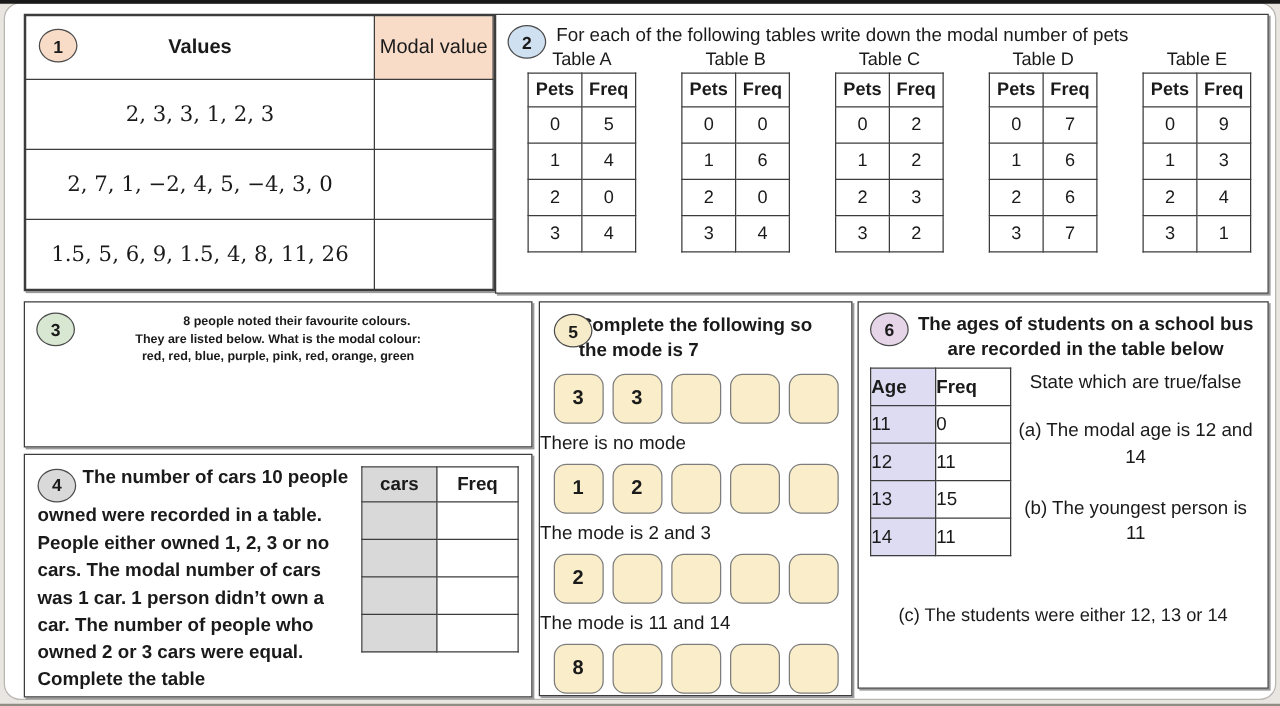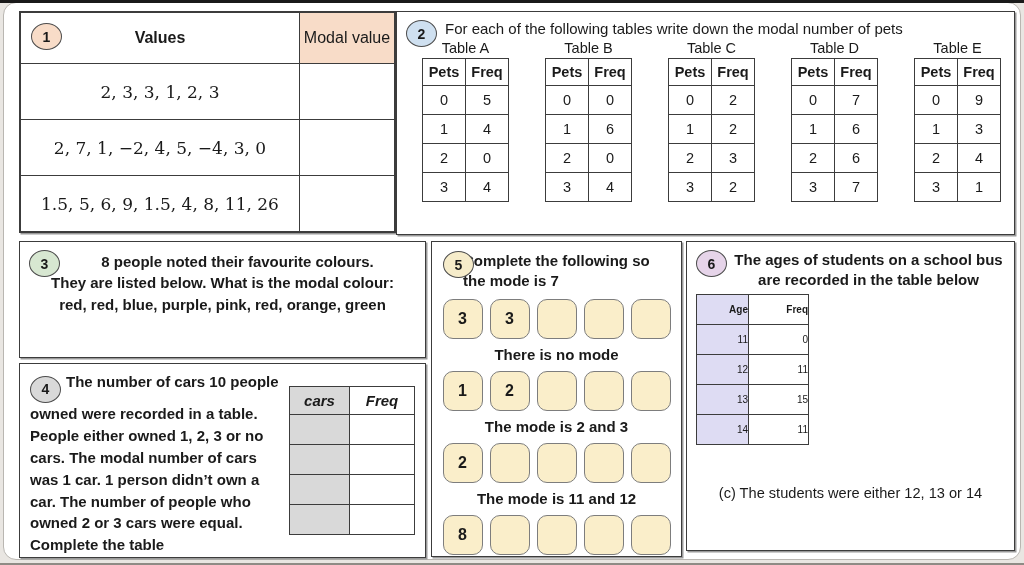--- a/index.html
+++ b/index.html
@@ -47,54 +47,54 @@
   .q2-group{width:87px;padding-left:16px;}
   .q2-label{text-align:center;font-size:14.5px;margin-bottom:2px;}
   table.mini{border-collapse:collapse;width:100%;table-layout:fixed;}
   .mini th,.mini td{border:1.5px solid #3c3c3c;text-align:center;font-size:14.5px;padding:0;}
   .mini th{font-weight:bold;height:26px;}
   .mini td{height:28px;}
 
   
   .q3{left:15px;top:238px;width:405px;height:115px;}
   .q3-badge{position:absolute;left:9px;top:8px;}
-  .q3-text{padding:9px 6px 0 6px;font-weight:bold;font-size:15px;text-align:center;line-height:1.42;}
+  .q3-text{padding:9px 6px 0 6px;font-weight:bold;font-size:10px;text-align:center;line-height:1.42;}
   .q3-line1{padding-left:30px;}
 
   
   .q4{left:15px;top:360px;width:405px;height:193px;}
   .q4-inner{padding:7px 10px 0 10px;font-weight:bold;font-size:15px;line-height:21.8px;}
-  .cars-table{float:right;border-collapse:collapse;width:126px;margin:15px 0 5px 8px;table-layout:fixed;font-style:italic;}
+  .cars-table{float:right;border-collapse:collapse;width:126px;margin:2px 0 5px 8px;table-layout:fixed;}
   .cars-table th,.cars-table td{border:1.6px solid #3c3c3c;text-align:center;padding:0;font-size:15px;}
   .cars-table th{font-weight:bold;height:27px;}
   .cars-table td{height:29px;}
   .cars-col{background:var(--cars-col-bg,#d9d9d9);}
   .inline-badge{display:inline-flex;vertical-align:-7px;margin-right:5px;}
 
   
   .q5{left:427px;top:238px;width:249px;height:314px;}
   .q5-head{position:relative;padding-top:9px;}
   .q5-badge{position:absolute;left:11px;top:9px;}
   .q5-title{margin-left:31px;margin-right:8px;font-weight:bold;font-size:15px;line-height:1.32;}
   .box-row{display:flex;justify-content:center;gap:7px;margin-top:8px;}
   .abox{
     width:40px;height:40px;box-sizing:border-box;border:1.4px solid #7d7d7d;border-radius:10px;
     background:var(--answer-box-bg,#faeeca);display:flex;align-items:center;justify-content:center;
     font-weight:bold;font-size:16px;
   }
-  .q5-label{text-align:center;font-weight:bold;font-size:15px;margin-top:7px;}
+  .q5-label{text-align:left;font-weight:normal;font-size:15px;margin-top:7px;}
 
   
   .q6{left:682px;top:238px;width:327px;height:308px;}
   .q6-head{position:relative;padding-top:8px;}
   .q6-badge{position:absolute;left:9px;top:8px;}
   .q6-title{margin-left:42px;margin-right:6px;font-weight:bold;font-size:15px;text-align:center;line-height:1.3;}
   .q6-main{display:flex;padding:5px 8px 0 9px;}
   .age-table{border-collapse:collapse;width:113px;table-layout:fixed;flex:0 0 auto;}
-  .age-table th,.age-table td{border:1.6px solid #3c3c3c;text-align:right;padding:0;font-size:10px;}
+  .age-table th,.age-table td{border:1.6px solid #3c3c3c;text-align:left;padding:0;font-size:15px;}
   .age-table th{font-weight:bold;height:29px;}
   .age-table td{height:29px;}
   .age-col{background:var(--age-col-bg,#dedcf3);}
   .q6-side{flex:1;text-align:center;font-size:15px;line-height:1.35;padding:2px 2px 0 4px;}
   .q6-note{margin-bottom:19px;}
   .q6-a{margin-bottom:21px;}
   .q6-c{text-align:center;font-size:14.6px;margin-top:40px;padding:0 2px;}
 </style>
 </head>
 <body>
@@ -348,21 +348,21 @@
       <div class="abox"></div>
     </div>
     <div class="q5-label">The mode is 2 and 3</div>
     <div class="box-row">
       <div class="abox">2</div>
       <div class="abox"></div>
       <div class="abox"></div>
       <div class="abox"></div>
       <div class="abox"></div>
     </div>
-    <div class="q5-label">The mode is 11 and 12</div>
+    <div class="q5-label">The mode is 11 and 14</div>
     <div class="box-row">
       <div class="abox">8</div>
       <div class="abox"></div>
       <div class="abox"></div>
       <div class="abox"></div>
       <div class="abox"></div>
     </div>
   </div>
 
   <div class="qbox q6">
@@ -392,17 +392,22 @@
         <tr>
               <td class="age-col">13</td>
               <td>15</td>
             </tr>
         <tr>
               <td class="age-col">14</td>
               <td>11</td>
             </tr>
       </tbody>
         </table>
+      <div class="q6-side">
+        <div class="q6-note">State which are true/false</div>
+        <div class="q6-a">(a)  The modal age is 12 and 14</div>
+        <div class="q6-b">(b) The youngest person is 11</div>
+      </div>
     </div>
     <div class="q6-c">(c) The students were either 12, 13 or 14</div>
   </div>
 
 </div>
 
 </body></html>

